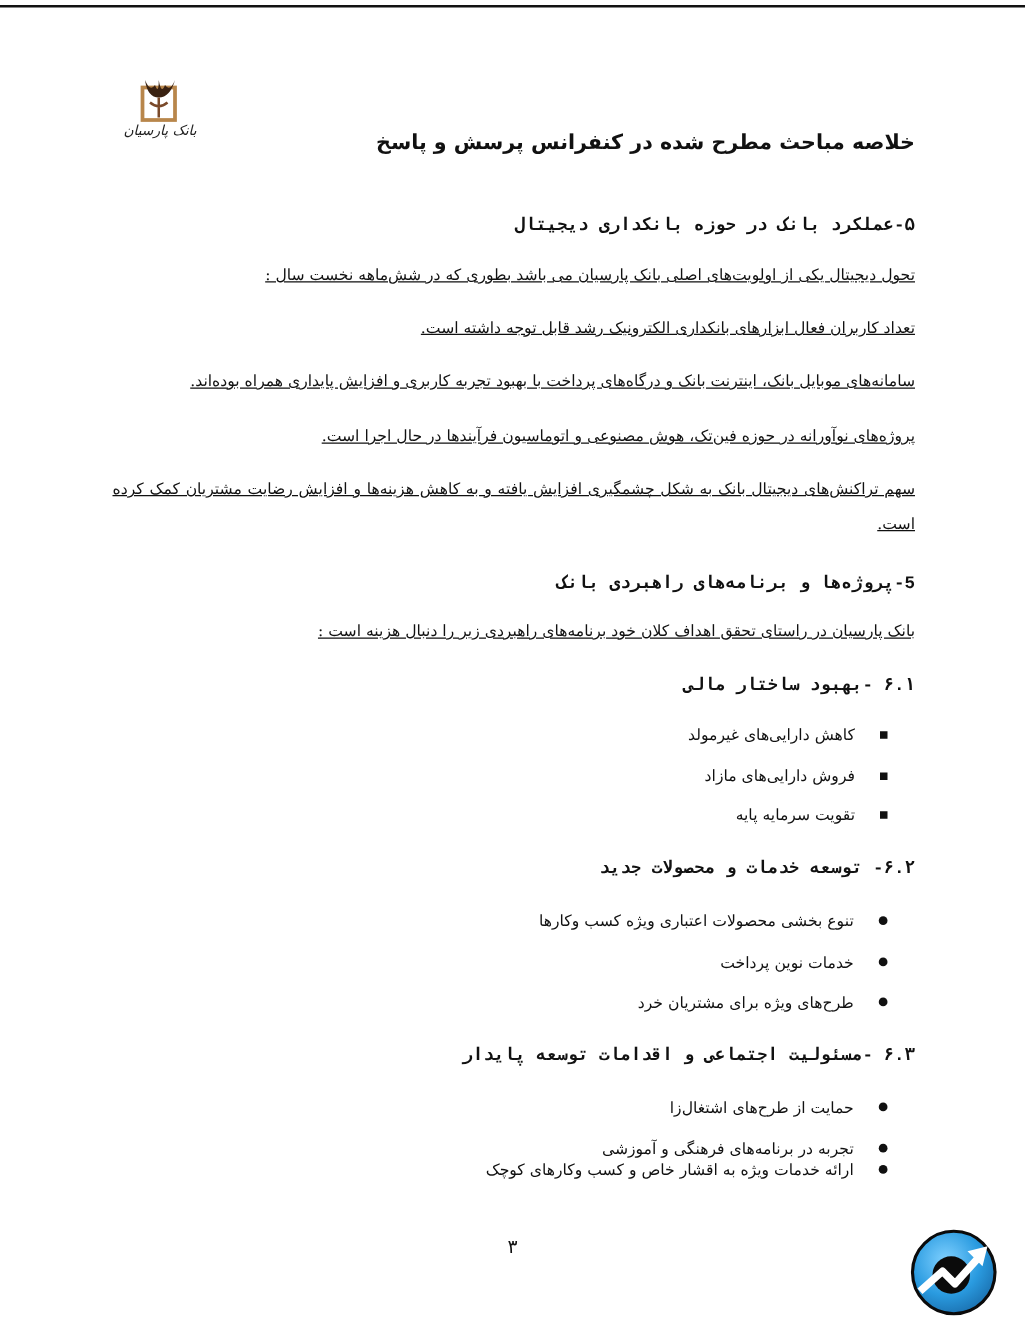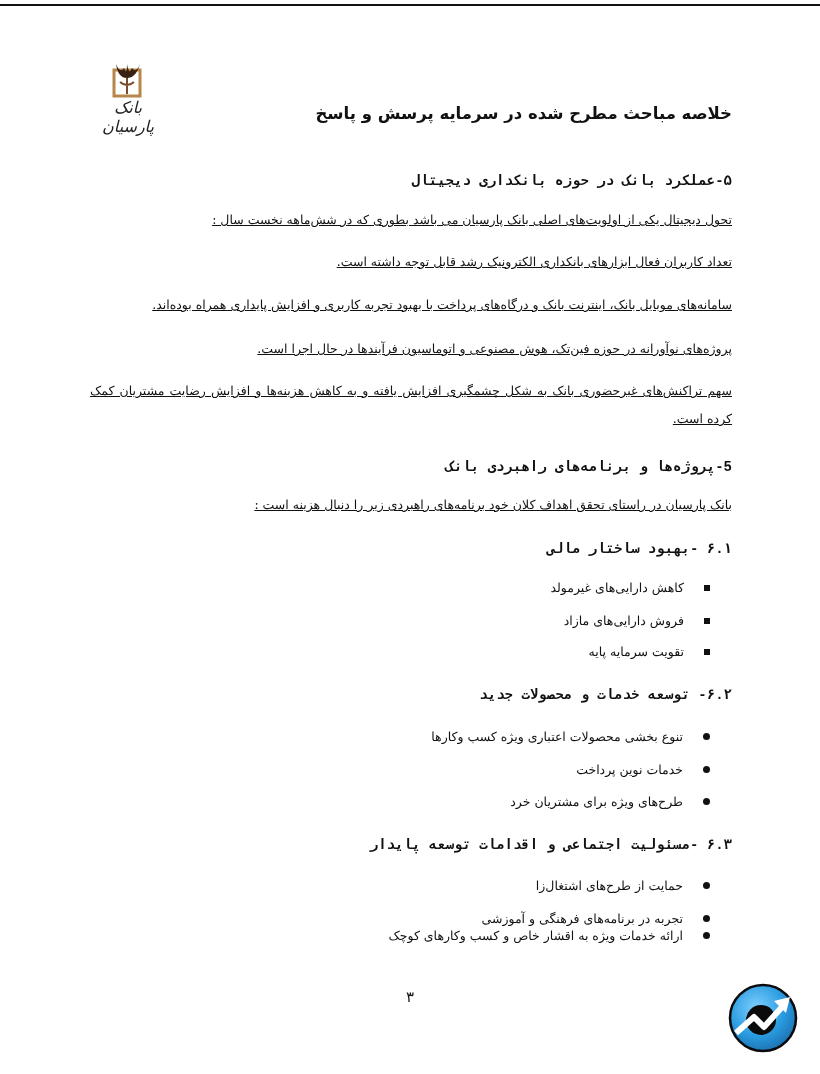--- a/index.html
+++ b/index.html
@@ -3,21 +3,21 @@
 <meta charset="utf-8">
 <style>
   html, body { margin: 0; padding: 0; }
   body {
     width: 820px; height: 1074px; background: #ffffff; position: relative; overflow: hidden;
     font-family: "DejaVu Serif", "Liberation Serif", serif; color: #111;
   }
   .top-rule { position: absolute; left: 0; top: 4px; width: 820px; height: 2px; background: #111; }
   .logo { position: absolute; left: 96px; top: 58px; width: 64px; height: 62px; }
   .logo svg { display: block; }
-  .logo-text { position: absolute; left: 0; top: 40px; width: 64px; text-align: center; font-size: 16px; font-style: italic; color: #222; direction: rtl; }
+  .logo-text { position: absolute; left: 0; top: 40px; width: 64px; text-align: center; font-size: 11px; font-style: italic; color: #222; direction: rtl; }
   .abs { position: absolute; right: 88px; text-align: right; direction: rtl; white-space: nowrap; }
   .title { top: 104px; font-family: "DejaVu Sans", sans-serif; font-weight: bold; font-size: 16.5px; }
   .h { font-family: Liberation Mono, monospace; font-weight: bold; font-size: 14px; text-align: right; }
   .p { font-size: 12.5px; text-decoration: underline; }
   .wrap { white-space: normal; left: 90px; text-align: justify; line-height: 28px; }
   .bullet-row { position: absolute; direction: rtl; white-space: nowrap; font-size: 12.5px; display: flex; align-items: center; right: 110px; text-align: right; }
   .sq { display: inline-block; width: 6px; height: 6px; background: #111; margin-left: 20px; }
   .dot { display: inline-block; width: 7px; height: 7px; border-radius: 50%; background: #111; margin-left: 20px; }
   .page-num { position: absolute; left: 406px; top: 988px; font-size: 15px; font-family: "DejaVu Sans", sans-serif; }
   .badge { position: absolute; left: 728px; top: 983px; width: 70px; height: 70px; }
@@ -29,28 +29,28 @@
 
 <div class="logo">
   <svg width="64" height="40" viewBox="0 0 64 40">
     <rect x="18" y="12" width="26" height="26" fill="none" stroke="#b8864b" stroke-width="3"></rect>
     <path d="M20 6 Q24 16 28 10 Q31 18 31 6 Q33 18 36 10 Q40 16 44 6 Q40 20 31 20 Q22 20 20 6Z" fill="#3a2212"></path>
     <path d="M31 20 L31 36 M24 24 Q31 30 38 24" stroke="#7a4a2a" stroke-width="2" fill="none"></path>
   </svg>
   <div class="logo-text">بانک پارسیان</div>
 </div>
 
-<div class="abs title">خلاصه مباحث مطرح شده در سرمایه پرسش و پاسخ</div>
+<div class="abs title">خلاصه مباحث مطرح شده در کنفرانس پرسش و پاسخ</div>
 
 <div class="abs h" style="top:172px">۵-عملکرد بانک در حوزه بانکداری دیجیتال</div>
 <div class="abs p" style="top:212px">تحول دیجیتال یکی از اولویت‌های اصلی بانک پارسیان  می باشد بطوری که در شش‌ماهه نخست سال :</div>
 <div class="abs p" style="top:254px">تعداد کاربران فعال ابزارهای بانکداری الکترونیک رشد قابل توجه داشته است.</div>
 <div class="abs p" style="top:297px">سامانه‌های موبایل بانک، اینترنت بانک و درگاه‌های پرداخت با بهبود تجربه کاربری و افزایش پایداری همراه بوده‌اند.</div>
 <div class="abs p" style="top:341px">پروژه‌های نوآورانه در حوزه فین‌تک، هوش مصنوعی و اتوماسیون فرآیندها در حال اجرا است.</div>
-<div class="abs p wrap" style="top:377px">سهم تراکنش‌های غیرحضوری بانک به شکل چشمگیری افزایش یافته و به کاهش هزینه‌ها و افزایش رضایت مشتریان کمک کرده است.</div>
+<div class="abs p wrap" style="top:377px">سهم تراکنش‌های دیجیتال بانک به شکل چشمگیری افزایش یافته و به کاهش هزینه‌ها و افزایش رضایت مشتریان کمک کرده است.</div>
 
 <div class="abs h" style="top:458px">5-پروژه‌ها و برنامه‌های راهبردی بانک</div>
 <div class="abs p" style="top:497px">بانک پارسیان در راستای تحقق اهداف کلان خود برنامه‌های راهبردی زیر را دنبال هزینه است :</div>
 
 <div class="abs h" style="top:540px">۶.۱ -بهبود ساختار مالی</div>
 <div class="bullet-row" style="top:580px">
     <span class="sq"></span>
     <span>کاهش دارایی‌های غیرمولد</span>
   </div>
 <div class="bullet-row" style="top:613px">

